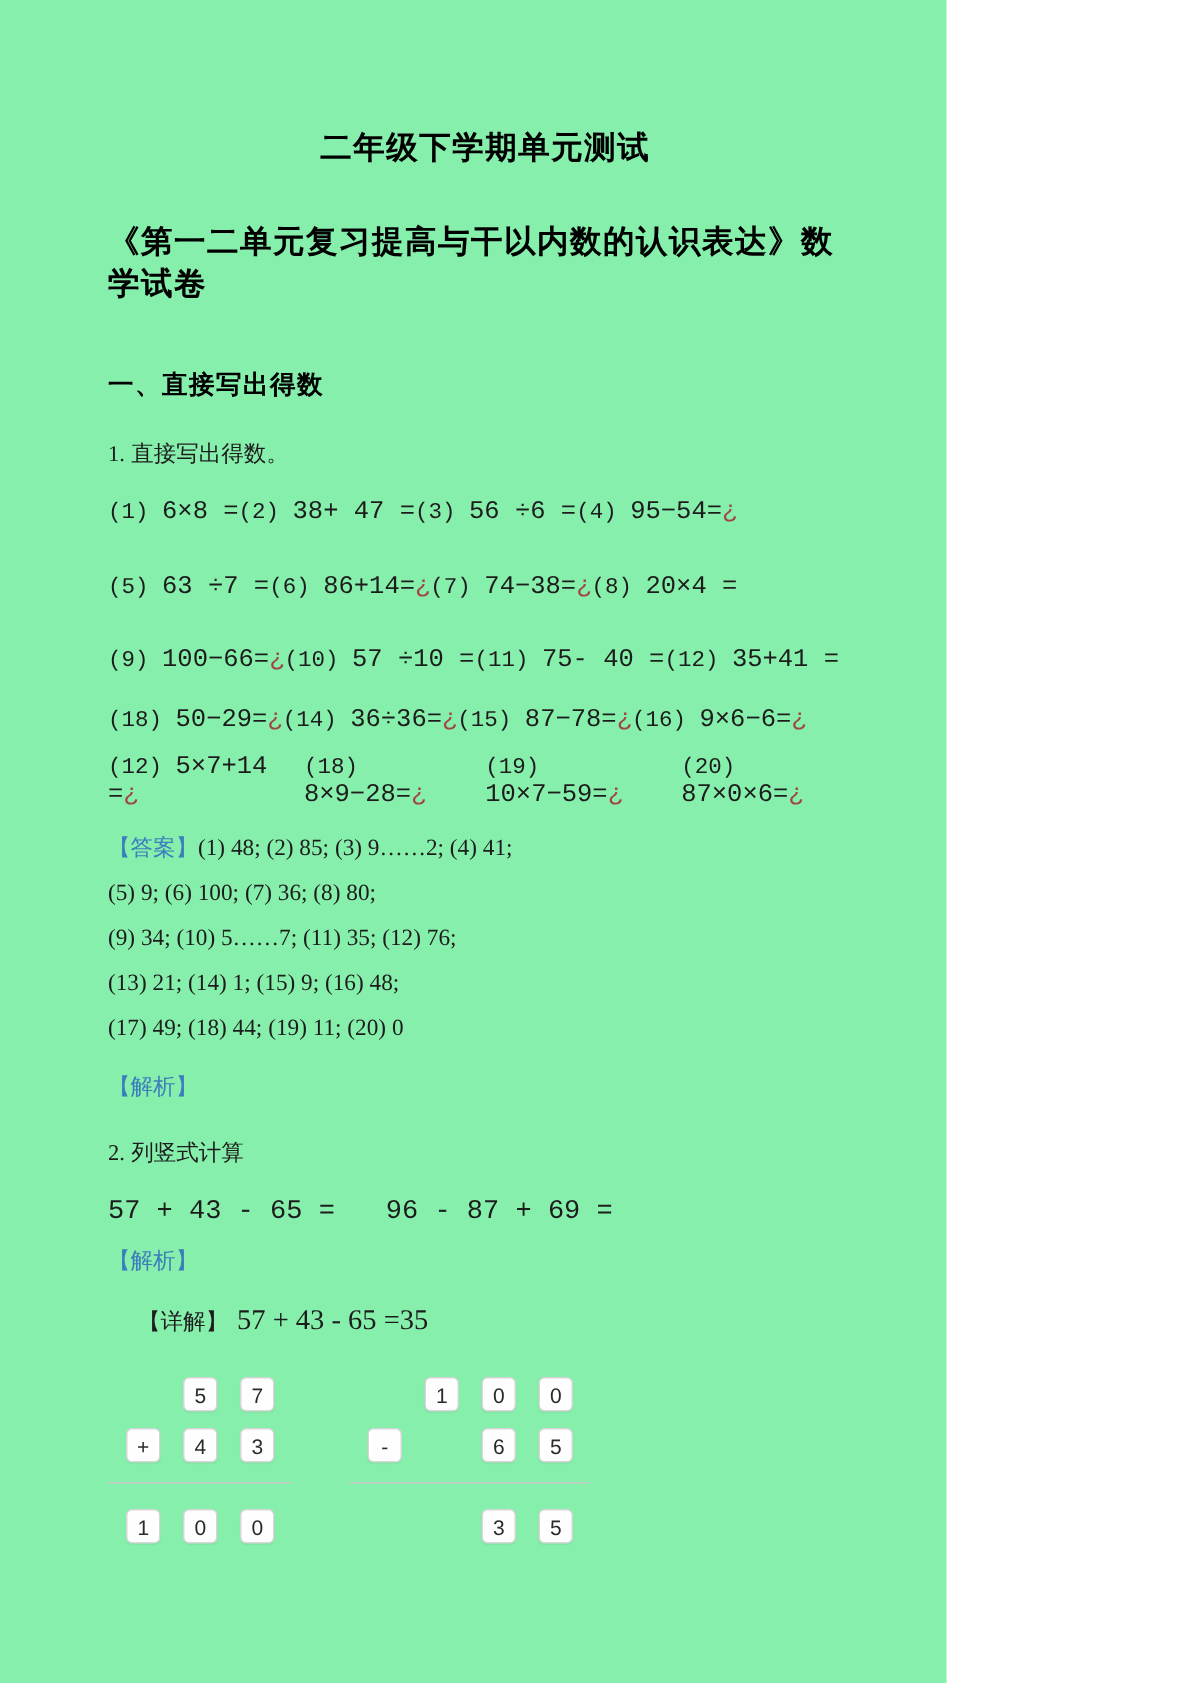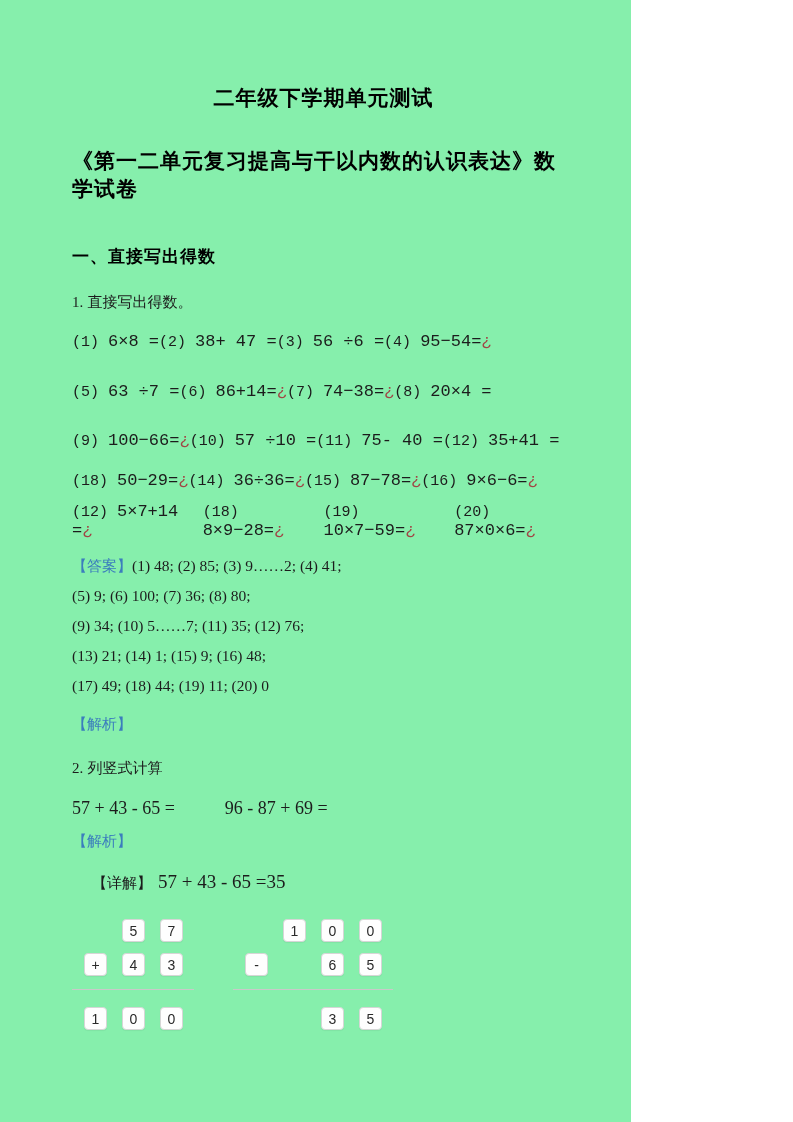--- a/index.html
+++ b/index.html
@@ -35,22 +35,22 @@
   .prob .pnum{font-size:15px;}
   .qmark{color:#a04545;}
   .ans-block{margin-top:11px;}
   .ans-line{
     font-family:"Liberation Serif", serif;font-size:15.5px;line-height:30px;color:#1c1c1c;
   }
   .blabel{color:#3b7dbd;font-family:"Liberation Sans", sans-serif;font-size:15px;}
   .analysis{margin-top:14px;font-size:15px;}
   .sec2-heading{margin-top:26px;}
   .formula-pair{
-    font-family:Liberation Serif, serif;font-size:18px;margin:20px 0 0 0;
-    display:flex;gap:50px;
+    font-family:Liberation Mono, monospace;font-size:18px;margin:20px 0 0 0;
+    display:flex;gap:34px;
   }
   .ans2{margin-top:15px;font-family:"Liberation Serif", serif;font-size:15.5px;}
   .analysis2{margin-top:13px;font-size:15px;}
   .detail{margin-top:20px;font-size:15px;margin-left:20px;}
   .detail .dformula{font-family:"Liberation Serif", serif;font-size:19px;margin-left:6px;}
   .grids{display:flex;margin-top:26px;}
   .grid{display:flex;flex-direction:column;}
   .grid-row{display:flex;gap:15px;padding-left:12px;margin-top:11px;}
   .grid-row:first-child{margin-top:0;}
   .cell{

